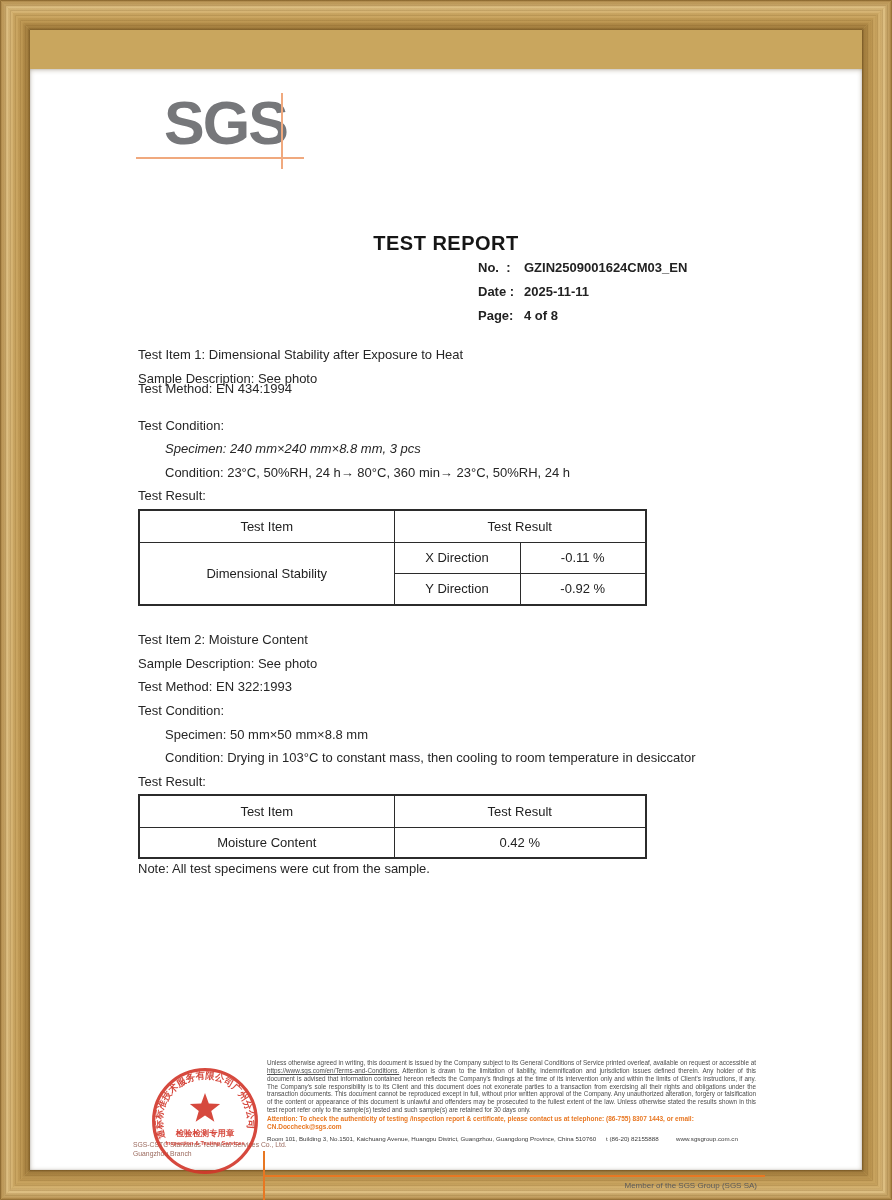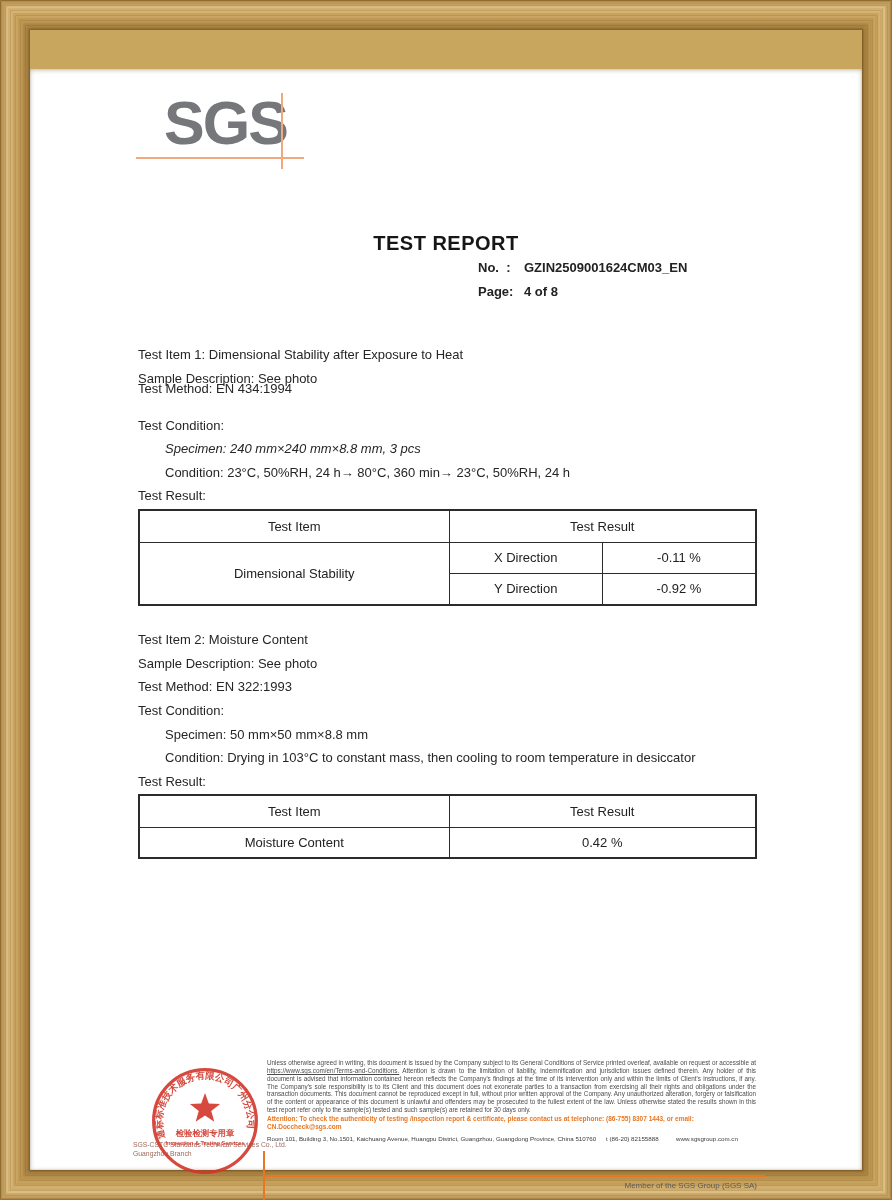--- a/index.html
+++ b/index.html
@@ -49,21 +49,21 @@
   .hdr-fields{left:448px;top:191px;font-size:13px;font-weight:bold;color:#222;}
   .hdr-row{height:24px;display:flex;}
   .hdr-row .lbl{display:inline-block;width:46px;white-space:pre;}
   .hdr-row .val{white-space:pre;}
 
   
   .bline{left:108px;font-size:13px;color:#262626;white-space:pre;}
   .bline.indent{left:135px;}
 
   
-  table.rpt{border-collapse:collapse;width:619px;table-layout:fixed;font-size:13px;color:#222;border:2px solid #2b2b2b;}
+  table.rpt{border-collapse:collapse;width:509px;table-layout:fixed;font-size:13px;color:#222;border:2px solid #2b2b2b;}
   table.rpt th,table.rpt td{border:1.8px solid #2b2b2b;font-weight:normal;text-align:center;padding:0;}
   .t1{left:108px;top:440px;}
   .t2{left:108px;top:725px;}
 
   
   .legal-col{left:237px;top:990px;width:489px;}
   .legal{font-size:6.35px;line-height:1.24;text-align:justify;color:#4d4d4d;}
   .legal .lnk{text-decoration:underline;}
   .attn{margin-top:1px;font-size:6.5px;line-height:1.22;font-weight:bold;color:#e87722;}
   .addr{margin-top:3px;font-size:6.2px;color:#3a3a3a;}
@@ -90,20 +90,24 @@
 
     <div class="abs sgs-logo">SGS</div>
     <div class="abs accent-line" style="left:106px;top:88px;width:168px;height:2px;"></div>
     <div class="abs accent-line" style="left:251px;top:24px;width:2px;height:76px;"></div>
 
     <div class="abs title">TEST REPORT</div>
     <div class="abs hdr-fields">
       <div class="hdr-row">
         <span class="lbl">No.  :</span>
         <span class="val">GZIN2509001624CM03_EN</span>
+      </div>
+      <div class="hdr-row">
+        <span class="lbl">Date :</span>
+        <span class="val">2025-11-11</span>
       </div>
       <div class="hdr-row">
         <span class="lbl">Page:</span>
         <span class="val">4 of 8</span>
       </div>
     </div>
 
     <div class="abs bline" style="top:278px;">Test Item 1: Dimensional Stability after Exposure to Heat</div>
     <div class="abs bline" style="top:302px;">Sample Description: See photo</div>
     <div class="abs bline" style="top:312px;">Test Method: EN 434:1994</div>
@@ -144,20 +148,21 @@
         <th style="width:50%;">Test Item</th>
         <th>Test Result</th>
       </tr>
       <tr style="height:31px;">
         <td>Moisture Content</td>
         <td>0.42 %</td>
       </tr>
     </tbody>
       </table>
 
+    <div class="abs bline" style="top:792px;">Note: All test specimens were cut from the sample.</div>
 
     <div class="abs company">
       <div>SGS-CSTC Standards Technical Services Co., Ltd.</div>
       <div>Guangzhou Branch</div>
     </div>
     <svg class="abs stamp" width="112" height="112" viewBox="0 0 120 120">
       <circle cx="60" cy="60" r="55" fill="none" stroke="#d2362a" stroke-width="3.5"></circle>
       <path id="ringPath" d="M 17.4 78 A 46 46 0 1 1 102.6 78" fill="none"></path>
       <text fill="#d2362a" font-size="10" font-weight="bold">
         <textPath href="#ringPath" startOffset="0">通标标准技术服务有限公司广州分公司</textPath>

